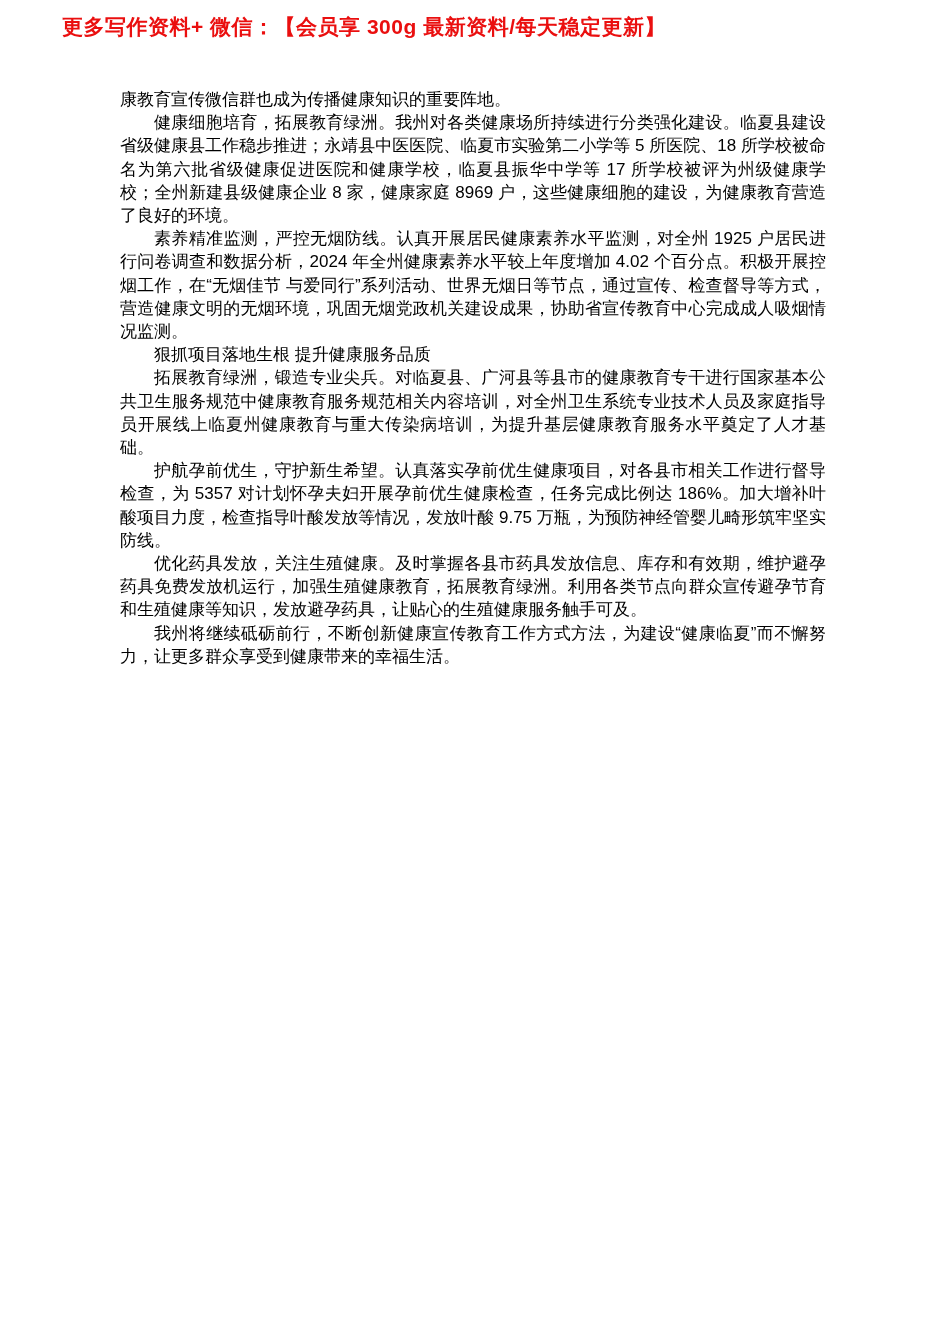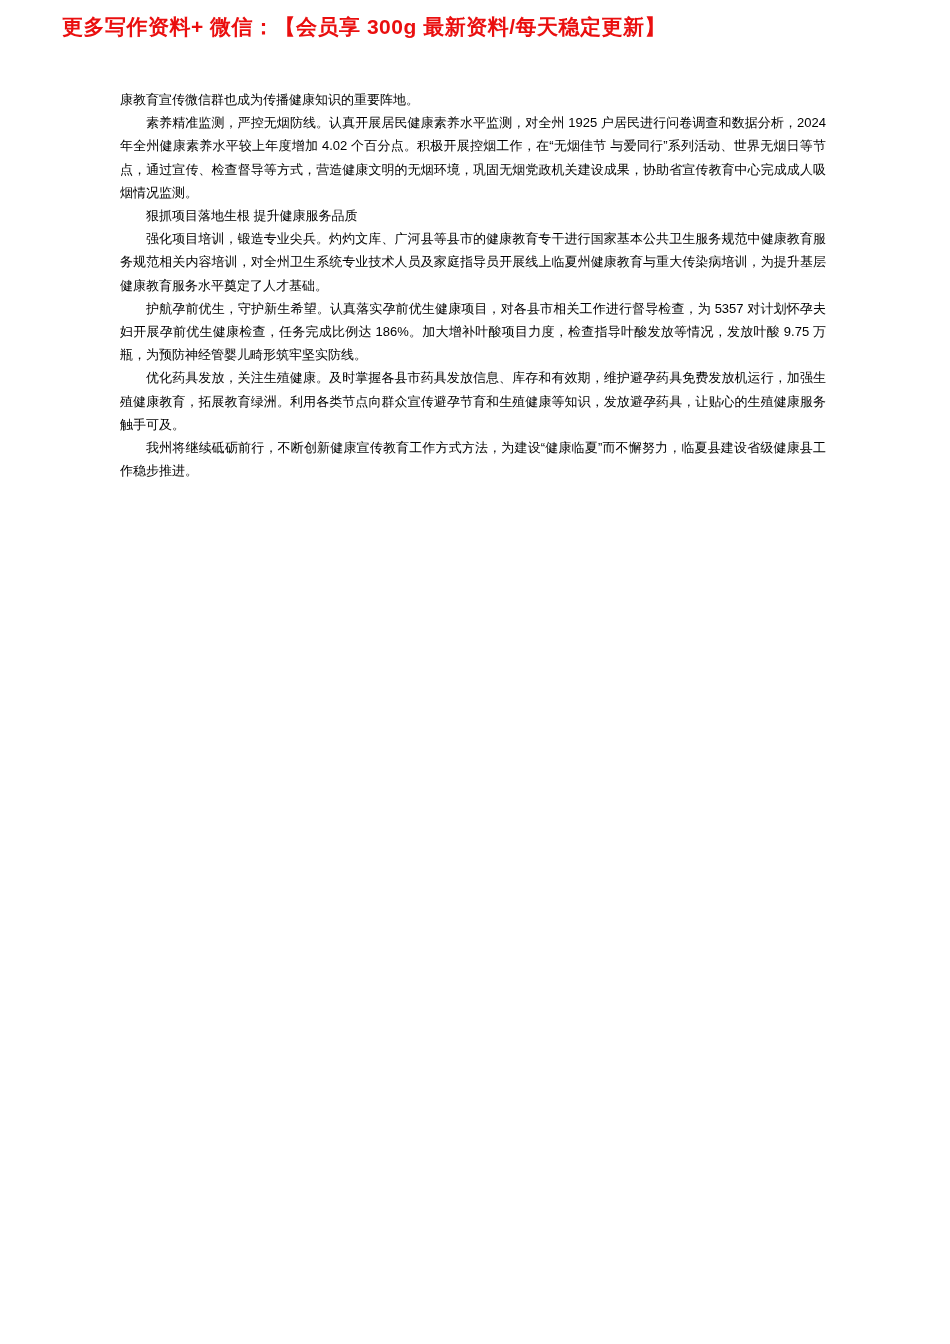--- a/index.html
+++ b/index.html
@@ -19,21 +19,21 @@
     font-size: 21px;
     font-weight: bold;
     letter-spacing: 0.5px;
     white-space: nowrap;
   }
   .doc-body {
     position: absolute;
     left: 120px;
     top: 88px;
     width: 706px;
-    font-size: 13px;
+    font-size: 17px;
     line-height: 23.2px;
     color: #000000;
     text-align: justify;
   }
   .para { margin: 0; }
   .para.indent { text-indent: 2em; }
   .page-number {
     position: absolute;
     left: 712px;
     top: 1134px;
@@ -69,26 +69,27 @@
 </style>
 </head>
 <body>
 
 <div class="page">
 
   <div class="banner" style="color: rgb(234, 15, 15);">更多写作资料+ 微信：【会员享 300g 最新资料/每天稳定更新】</div>
 
   <div class="doc-body" id="doc-body" style="color: rgb(0, 0, 0);">
       <p class="para">康教育宣传微信群也成为传播健康知识的重要阵地。</p>
+      <p class="para indent">健康细胞培育，拓展教育绿洲。我州对各类健康场所持续进行分类强化建设。临夏县建设省级健康县工作稳步推进；永靖县中医医院、临夏市实验第二小学等 5 所医院、18 所学校被命名为第六批省级健康促进医院和健康学校，临夏县振华中学等 17 所学校被评为州级健康学校；全州新建县级健康企业 8 家，健康家庭 8969 户，这些健康细胞的建设，为健康教育营造了良好的环境。</p>
       <p class="para indent">素养精准监测，严控无烟防线。认真开展居民健康素养水平监测，对全州 1925 户居民进行问卷调查和数据分析，2024 年全州健康素养水平较上年度增加 4.02 个百分点。积极开展控烟工作，在“无烟佳节 与爱同行”系列活动、世界无烟日等节点，通过宣传、检查督导等方式，营造健康文明的无烟环境，巩固无烟党政机关建设成果，协助省宣传教育中心完成成人吸烟情况监测。</p>
       <p class="para indent">狠抓项目落地生根 提升健康服务品质</p>
-      <p class="para indent">强化项目培训，锻造专业尖兵。灼灼文库、广河县等县市的健康教育专干进行国家基本公共卫生服务规范中健康教育服务规范相关内容培训，对全州卫生系统专业技术人员及家庭指导员开展线上临夏州健康教育与重大传染病培训，为提升基层健康教育服务水平奠定了人才基础。</p>
+      <p class="para indent">拓展教育绿洲，锻造专业尖兵。对临夏县、广河县等县市的健康教育专干进行国家基本公共卫生服务规范中健康教育服务规范相关内容培训，对全州卫生系统专业技术人员及家庭指导员开展线上临夏州健康教育与重大传染病培训，为提升基层健康教育服务水平奠定了人才基础。</p>
       <p class="para indent">护航孕前优生，守护新生希望。认真落实孕前优生健康项目，对各县市相关工作进行督导检查，为 5357 对计划怀孕夫妇开展孕前优生健康检查，任务完成比例达 186%。加大增补叶酸项目力度，检查指导叶酸发放等情况，发放叶酸 9.75 万瓶，为预防神经管婴儿畸形筑牢坚实防线。</p>
       <p class="para indent">优化药具发放，关注生殖健康。及时掌握各县市药具发放信息、库存和有效期，维护避孕药具免费发放机运行，加强生殖健康教育，拓展教育绿洲。利用各类节点向群众宣传避孕节育和生殖健康等知识，发放避孕药具，让贴心的生殖健康服务触手可及。</p>
-      <p class="para indent">我州将继续砥砺前行，不断创新健康宣传教育工作方式方法，为建设“健康临夏”而不懈努力，临夏县建设省级健康县工作稳步推进。</p>
+      <p class="para indent">我州将继续砥砺前行，不断创新健康宣传教育工作方式方法，为建设“健康临夏”而不懈努力，让更多群众享受到健康带来的幸福生活。</p>
     </div>
 
   <div class="page-number">第 2 页 共 2 页</div>
 
   <div class="watermark">灼灼文库</div>
 
   <div class="divider"></div>
 
   <div class="cnki-footer">
     <span class="brand" style="color: rgb(156, 156, 156);">中国知网</span>

